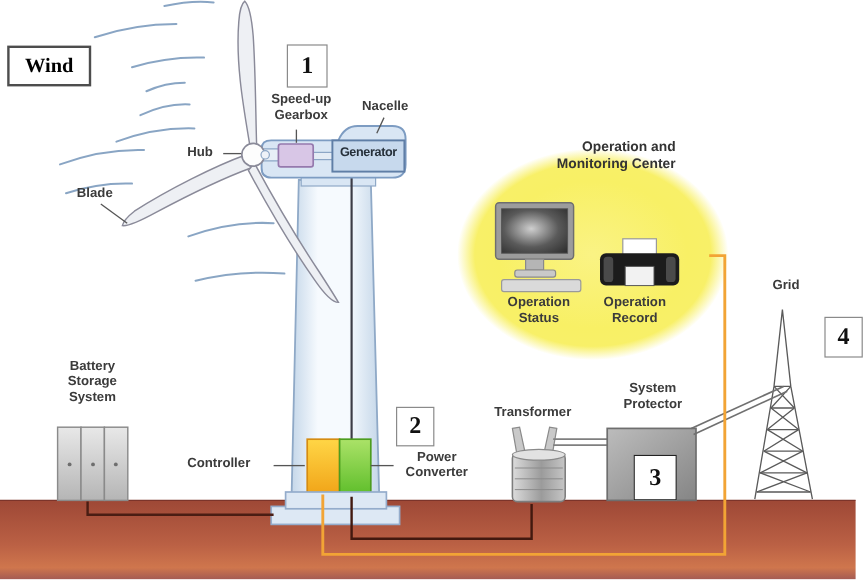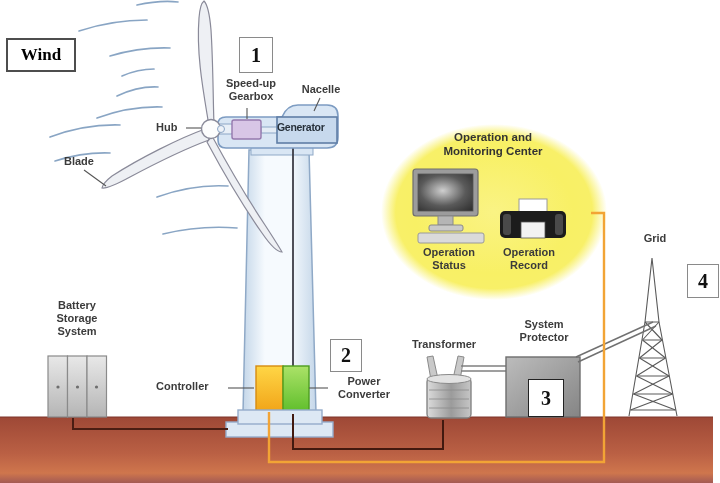--- a/index.html
+++ b/index.html
@@ -10,21 +10,21 @@
   .lbl.right{text-align:left;}
   .marker{position:absolute;background:#fff;border:1.5px solid #8a8a8a;
           font-family:"Liberation Serif",serif;font-weight:bold;color:#111;
           display:flex;align-items:center;justify-content:center;font-size:20px;}
   .marker.dark{border-color:#222;}
   .windbox{position:absolute;left:6px;top:38px;width:66px;height:30px;background:#fff;
            border:2px solid #4d4d4d;display:flex;align-items:center;justify-content:center;
            font-family:"Liberation Serif",serif;font-weight:bold;font-size:17px;color:#000;}
   svg{position:absolute;left:0;top:0;}
   .gen-label{position:absolute;left:277px;top:121px;width:60px;font-size:10.5px;
-             font-weight:bold;color:#26303a;letter-spacing:-0.3px;}
+             font-weight:bold;color:#26303a;text-align:center;letter-spacing:-0.3px;}
   .ell-title{font-size:11.5px;color:#333;}
 </style>
 </head>
 <body>
 
 <div class="canvas">
 
   <svg width="720" height="483" viewBox="0 0 720 483">
     <defs>
       <linearGradient id="towerGrad" x1="0" y1="0" x2="1" y2="0">
@@ -206,21 +206,21 @@
 Storage
 System</div>
   <div class="lbl right" style="left:156px;top:380px;width:72px;">Controller</div>
   <div class="lbl" style="left:325px;top:375px;width:78px;text-align:center;">Power
 Converter</div>
   <div class="lbl" style="left:404px;top:338px;width:80px;">Transformer</div>
   <div class="lbl" style="left:503px;top:318px;width:82px;">System
 Protector</div>
   <div class="lbl" style="left:635px;top:232px;width:40px;text-align:center;">Grid</div>
 
-  <div class="lbl ell-title" style="left:423px;top:131px;width:140px;">Operation and
+  <div class="lbl ell-title" style="left:423px;top:117px;width:140px;text-align:right;">Operation and
 Monitoring Center</div>
   <div class="lbl" style="left:408px;top:246px;width:82px;">Operation
 Status</div>
   <div class="lbl" style="left:488px;top:246px;width:82px;">Operation
 Record</div>
 
   <div class="marker" style="left:239px;top:37px;width:32px;height:34px;">1</div>
   <div class="marker" style="left:330px;top:339px;width:30px;height:31px;">2</div>
   <div class="marker dark" style="left:528px;top:379px;width:34px;height:36px;">3</div>
   <div class="marker" style="left:687px;top:264px;width:30px;height:32px;">4</div>

